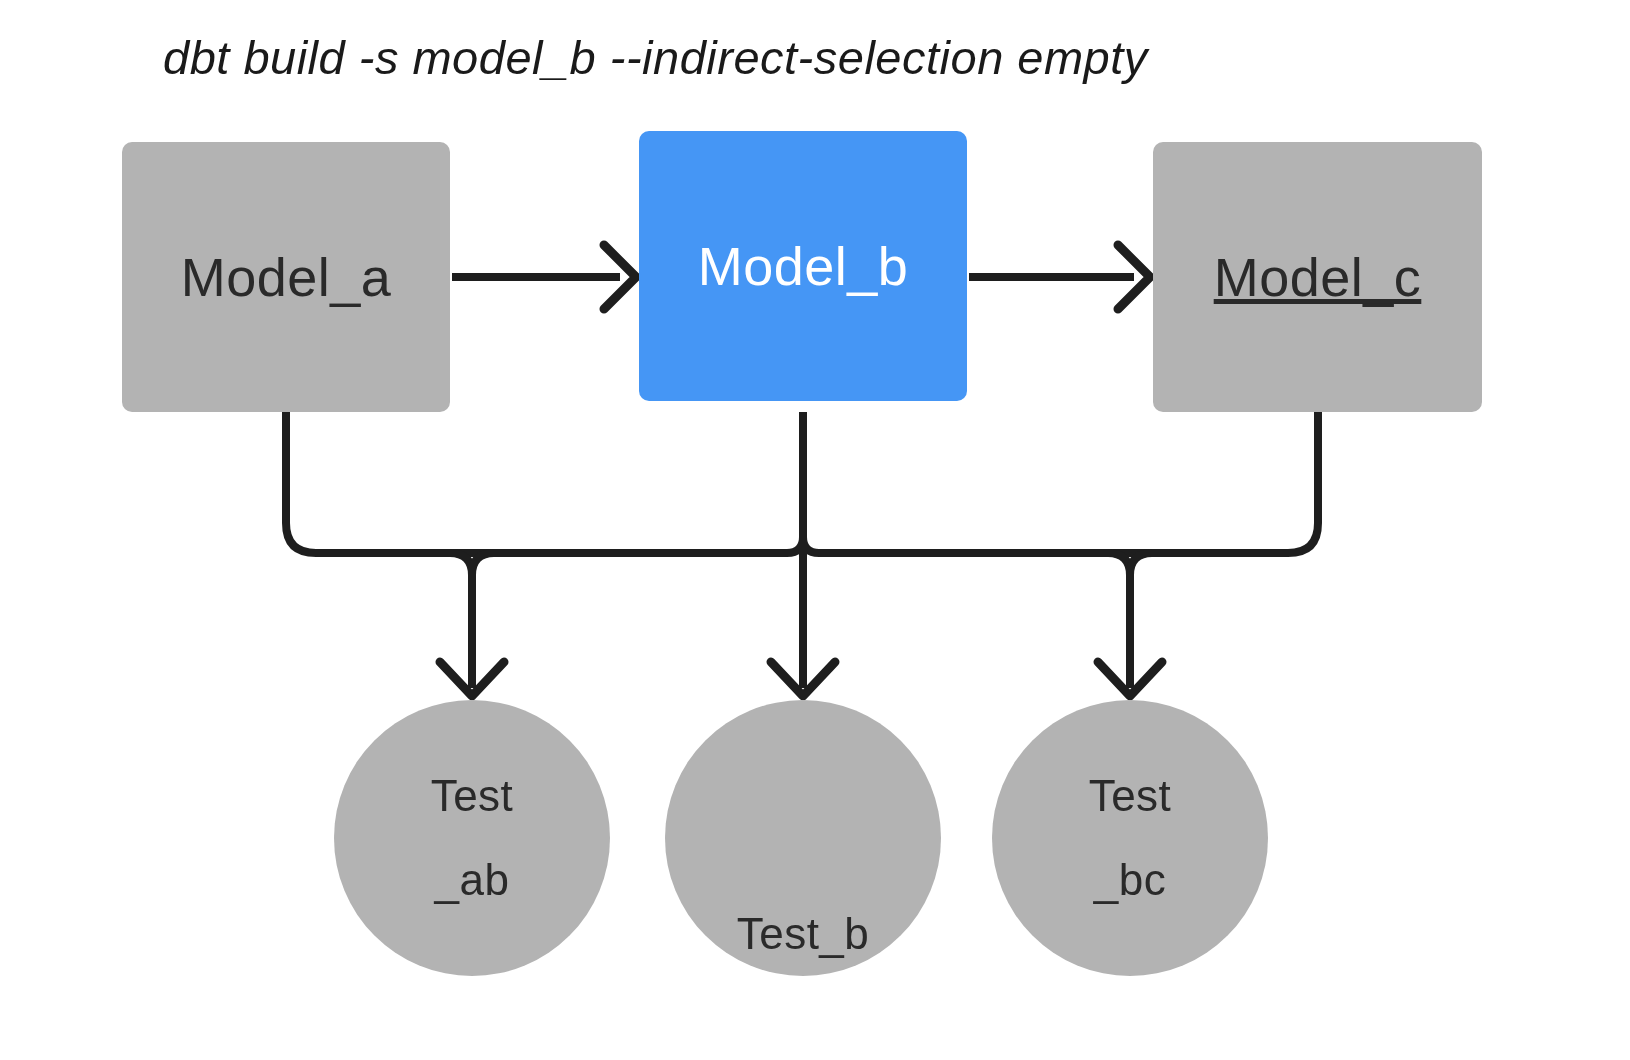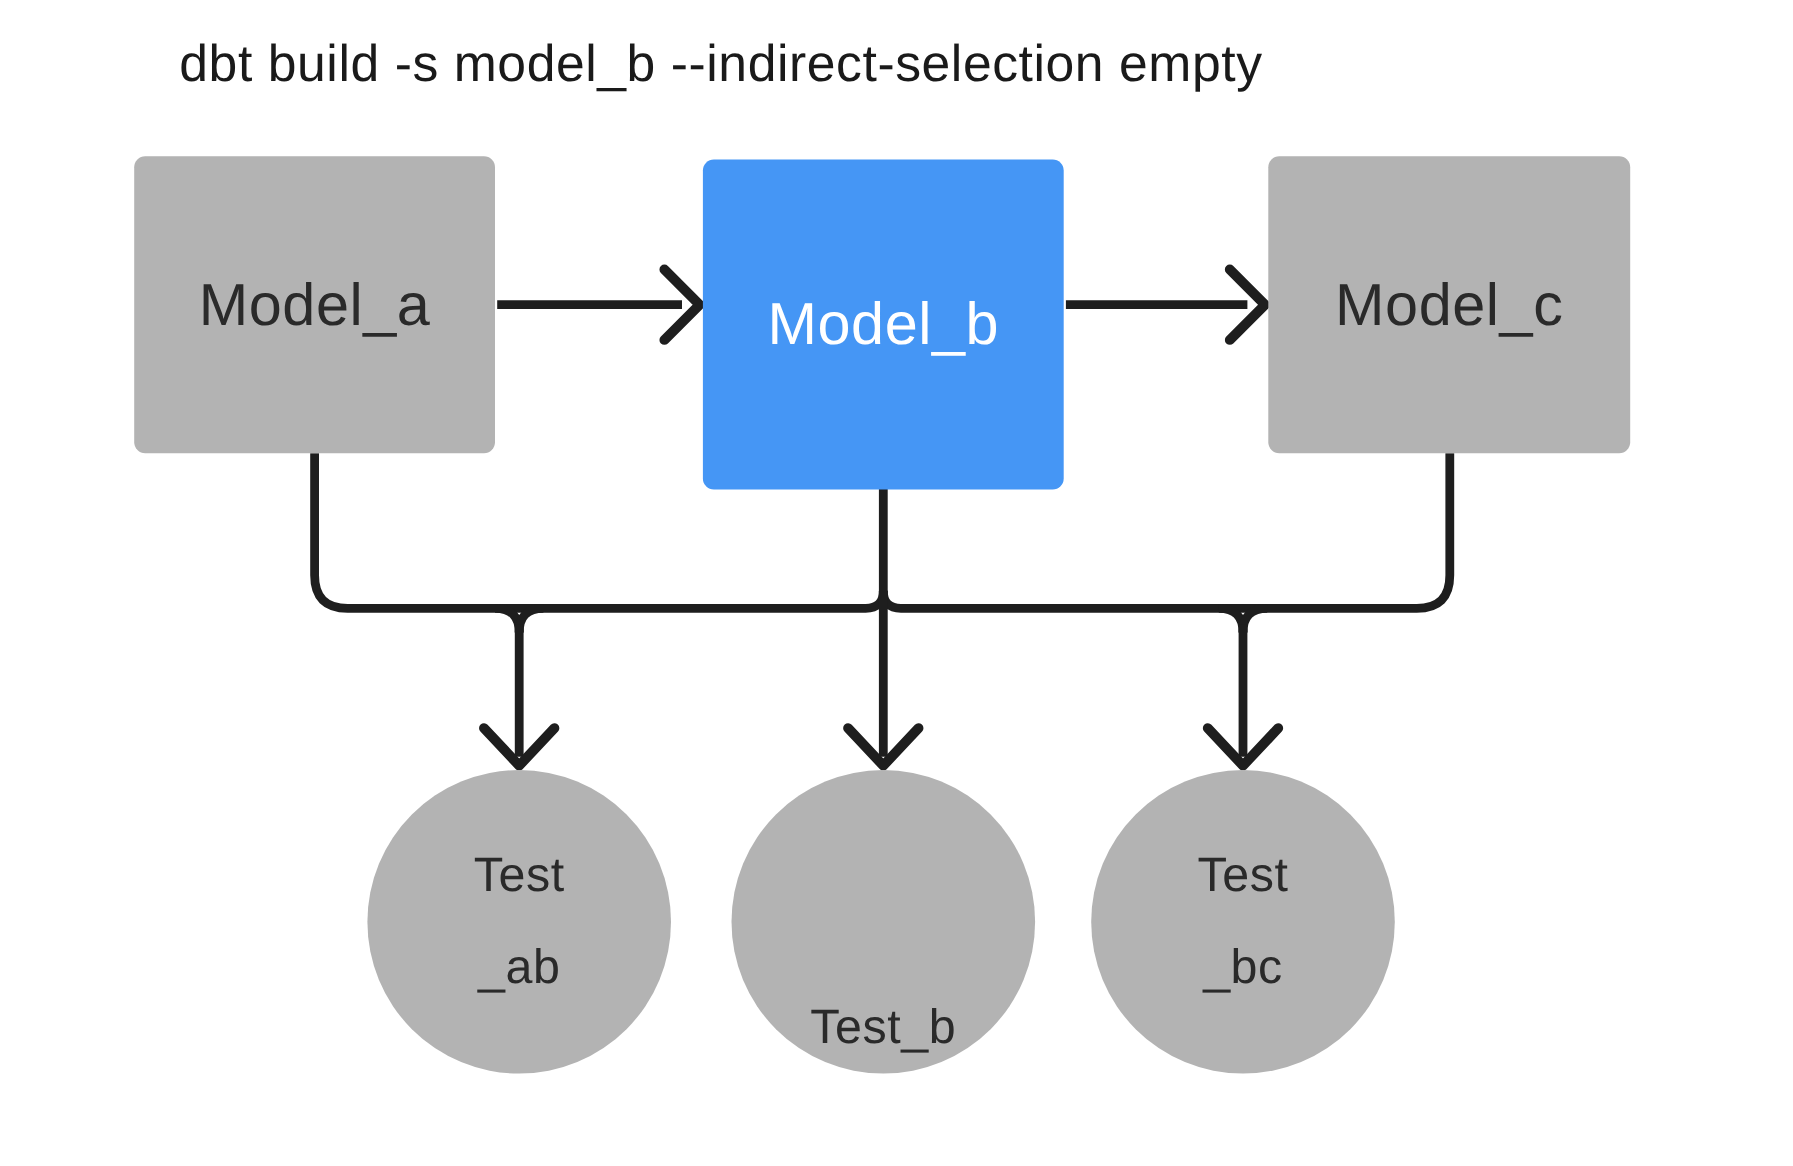--- a/index.html
+++ b/index.html
@@ -13,20 +13,21 @@
   }
   .title {
     position: absolute;
     left: 163px;
     top: 30px;
     font-size: 47px;
     font-weight: 500;
     color: var(--title, #1a1a1a);
     letter-spacing: 0.5px;
     white-space: nowrap;
+    font-style: italic;
   }
   .edges { position: absolute; left: 0; top: 0; }
   .edges path {
     fill: none;
     stroke: var(--edge, #1e1e1e);
     stroke-width: 8;
   }
   .edges path.chev {
     stroke-width: 9;
     stroke-linecap: round;
@@ -36,21 +37,21 @@
     position: absolute;
     display: flex;
     align-items: center;
     justify-content: center;
     border-radius: 10px;
     font-size: 54px;
     font-weight: 500;
     letter-spacing: 0.5px;
   }
   .node-a { left: 122px; top: 142px; width: 328px; height: 270px; }
-  .node-b { left: 639px; top: 145px; width: 328px; height: 300px; }
+  .node-b { left: 639px; top: 131px; width: 328px; height: 270px; }
   .node-c { left: 1153px; top: 142px; width: 329px; height: 270px; }
   .test {
     position: absolute;
     width: 276px;
     height: 276px;
     border-radius: 50%;
     display: flex;
     flex-direction: column;
     align-items: center;
     justify-content: center;
@@ -108,21 +109,21 @@
   </svg>
 
   <div class="node node-a" style="background: rgb(179, 179, 179); color: rgb(42, 42, 42);">
     <span>Model_a</span>
   </div>
 
   <div class="node node-b" style="background: rgb(69, 150, 245); color: rgb(255, 255, 255);">
     <span>Model_b</span>
   </div>
 
-  <div class="node node-c" style="background: rgb(179, 179, 179); color: rgb(42, 42, 42);">
+  <div class="node node-c" style="background: rgb(179, 179, 179); color: rgb(42, 42, 42); text-decoration: underline;">
     <span>Model_c</span>
   </div>
 
   <div class="test test-ab" style="background: rgb(179, 179, 179); color: rgb(42, 42, 42);">
     <span>Test</span>
     <span>_ab</span>
   </div>
 
   <div class="test test-b" style="background: rgb(179, 179, 179); color: rgb(42, 42, 42); justify-content: flex-end;">
     <span>Test_b</span>

